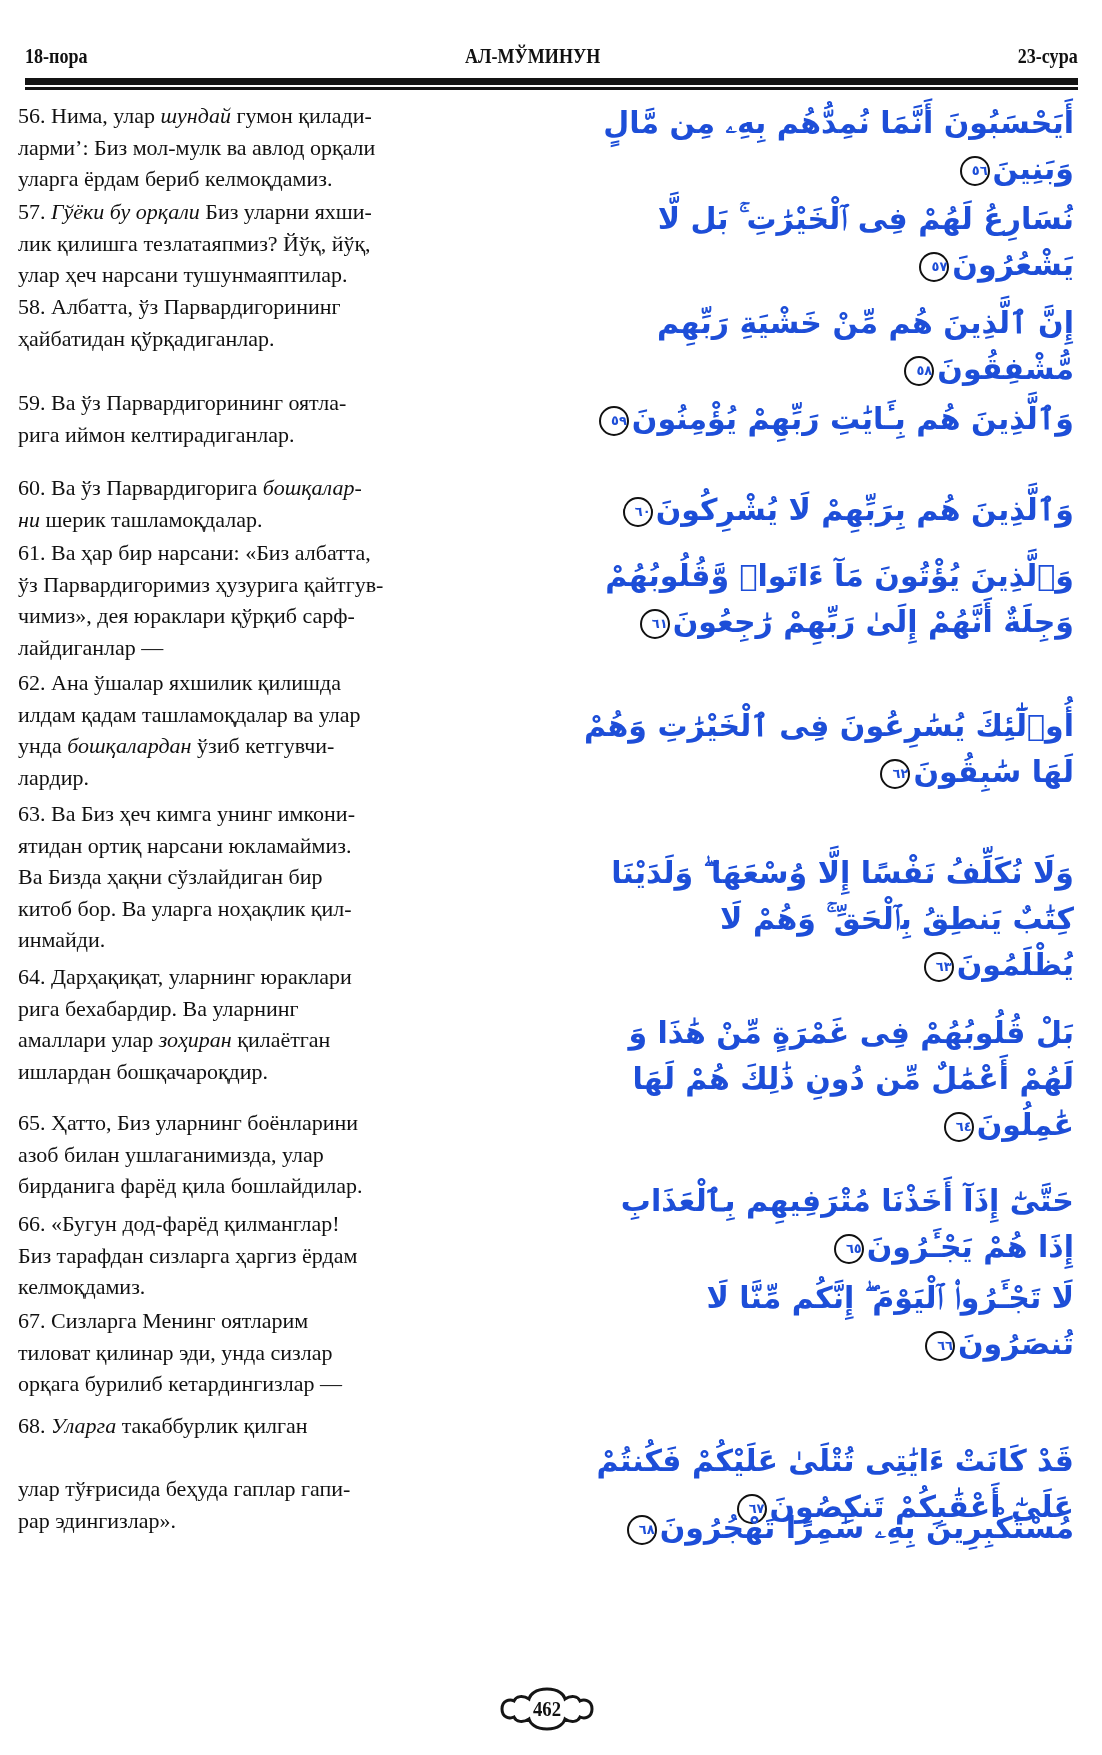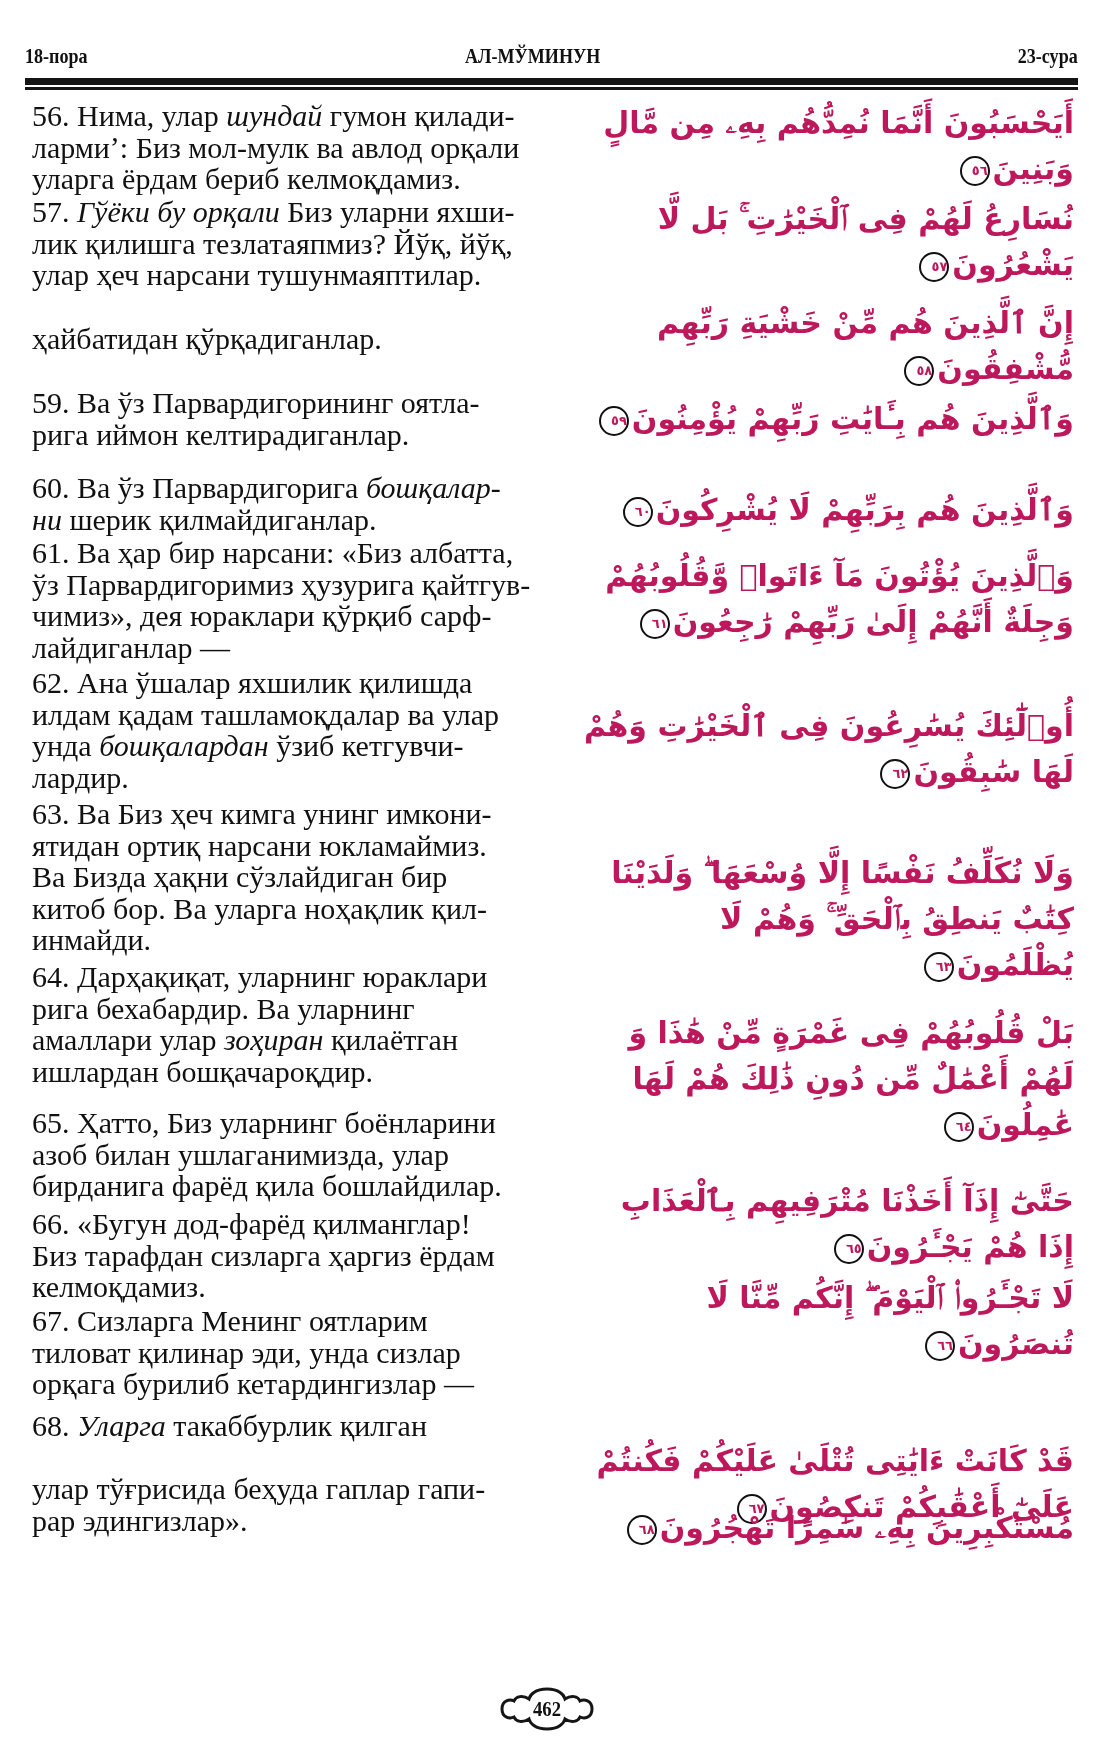--- a/index.html
+++ b/index.html
@@ -4,24 +4,24 @@
 <style>
   html, body { margin:0; padding:0; background:#ffffff; }
   body { width:1102px; height:1755px; position:relative; overflow:hidden; color:#111; }
   .hdr { position:absolute; top:44px; font-family:"Liberation Serif", serif; font-weight:bold; font-size:21px; transform:scaleX(0.86); transform-origin:left top; letter-spacing:0px; }
   .hdr.left { left:25px; }
   .hdr.center { left:465px; }
   .hdr.right { right:24px; transform-origin:right top; }
   .rule-thick { position:absolute; left:25px; width:1053px; top:78px; height:7px; background:#141414; }
   .rule-thin { position:absolute; left:25px; width:1053px; top:87px; height:3px; background:#141414; }
 
-  .verse { position:absolute; left:32px; width:518px; font-family:"Liberation Serif", serif; font-size:30px; line-height:31.5px; text-align:justify; text-align-last:left; hyphens:manual; }
+  .verse { position:absolute; left:18px; width:518px; font-family:"Liberation Serif", serif; font-size:22px; line-height:31.5px; text-align:justify; text-align-last:left; hyphens:manual; }
   .verse i { font-style:italic; }
 
-  .ar { position:absolute; right:28px; width:505px; direction:rtl; font-family:"DejaVu Sans", sans-serif; font-weight:bold; font-size:30px; line-height:46px; text-align:justify; text-align-last:right; color:#be185d; }
+  .ar { position:absolute; right:28px; width:505px; direction:rtl; font-family:"DejaVu Sans", sans-serif; font-weight:bold; font-size:30px; line-height:46px; text-align:justify; text-align-last:right; color:#1d4ed8; }
   .ar .ayah-num { display:inline-block; width:26px; height:26px; border:2.5px solid #111; border-radius:50%; font-size:13px; line-height:26px; text-align:center; vertical-align:middle; margin:0 3px; font-weight:bold; direction:ltr; }
 
   .page-num-wrap { position:absolute; left:497px; top:1686px; width:100px; height:46px; }
   .page-num-wrap svg { position:absolute; left:0; top:0; }
   .page-num { position:absolute; left:0; top:10px; width:100px; text-align:center; font-family:"Liberation Serif", serif; font-weight:bold; font-size:22px; transform:scaleX(0.85); }
 </style>
 </head>
 <body>
 
 <div class="hdr left">18-пора</div>
@@ -34,30 +34,30 @@
   <span>56. Нима, улар </span><i>шундай</i><span> гумон қилади-</span><br>
   <span>лармиʼ: Биз мол-мулк ва авлод орқали</span><br>
   <span>уларга ёрдам бериб келмоқдамиз.</span>
 </div>
 <div class="verse" style="top:196px">
   <span>57. </span><i>Гўёки бу орқали</i><span> Биз уларни яхши-</span><br>
   <span>лик қилишга тезлатаяпмиз? Йўқ, йўқ,</span><br>
   <span>улар ҳеч нарсани тушунмаяптилар.</span>
 </div>
 <div class="verse" style="top:291px">
-  <br>
+  <span>58. Албатта, ўз Парвардигорининг</span><br>
   <span>ҳайбатидан қўрқадиганлар.</span>
 </div>
 <div class="verse" style="top:387px">
   <span>59. Ва ўз Парвардигорининг оятла-</span><br>
   <span>рига иймон келтирадиганлар.</span>
 </div>
 <div class="verse" style="top:472px">
   <span>60. Ва ўз Парвардигорига </span><i>бошқалар-</i><br>
-  <i>ни</i><span> шерик қилмайдиганлар.</span>
+  <i>ни</i><span> шерик ташламоқдалар.</span>
 </div>
 <div class="verse" style="top:537px">
   <span>61. Ва ҳар бир нарсани: «Биз албатта,</span><br>
   <span>ўз Парвардигоримиз ҳузурига қайтгув-</span><br>
   <span>чимиз», дея юраклари қўрқиб сарф-</span><br>
   <span>лайдиганлар —</span>
 </div>
 <div class="verse" style="top:667px">
   <span>62. Ана ўшалар яхшилик қилишда</span><br>
   <span>илдам қадам ташламоқдалар ва улар</span><br>

